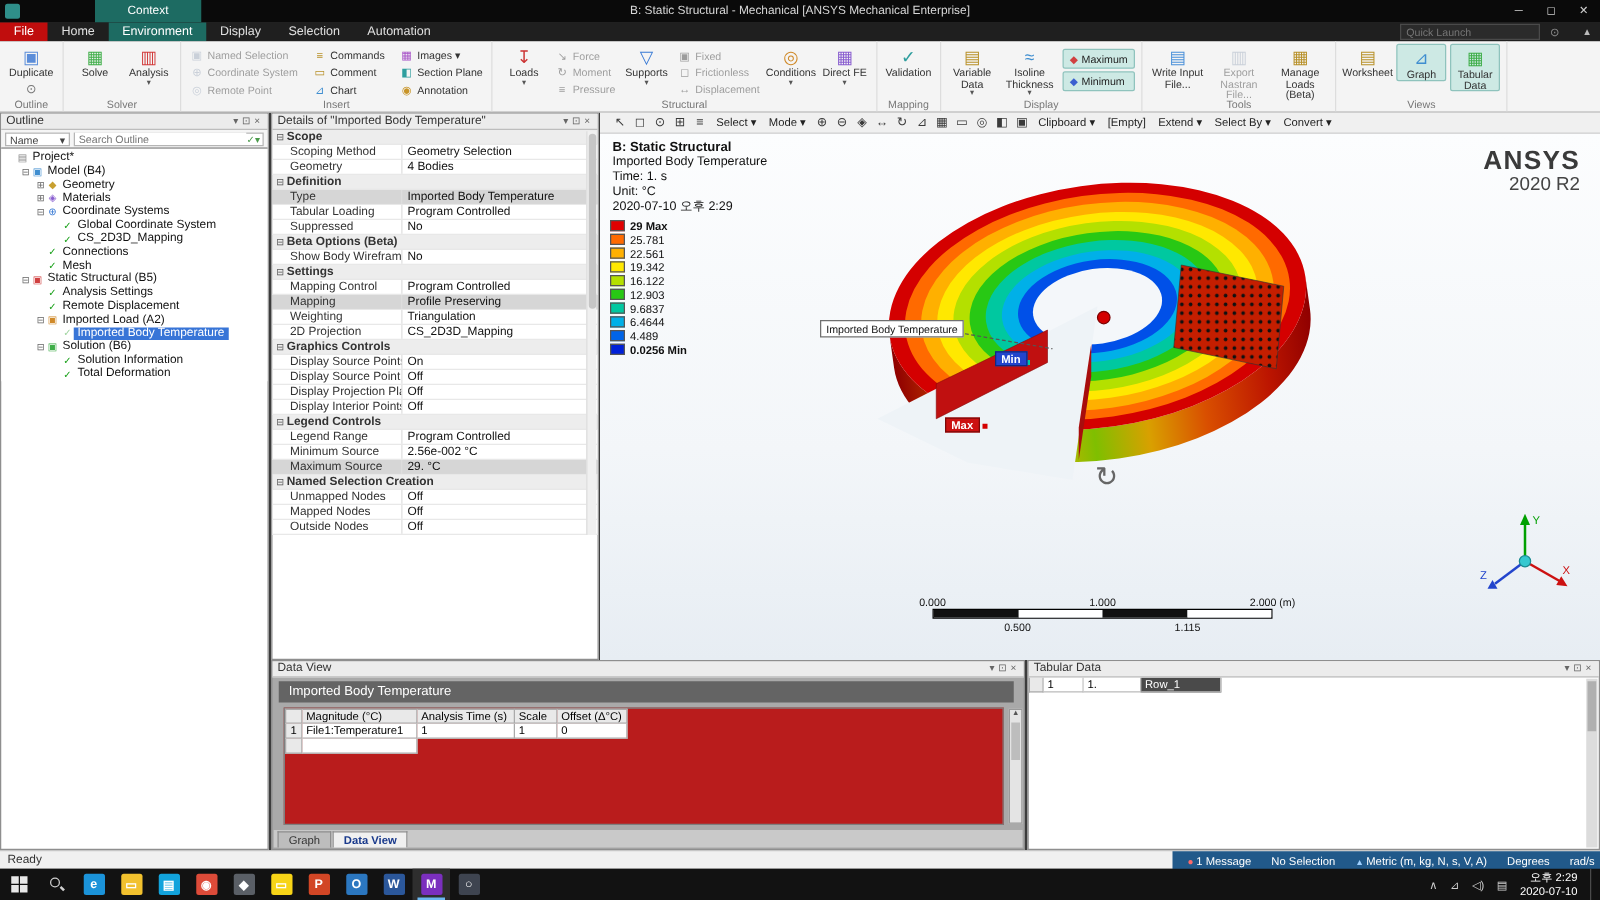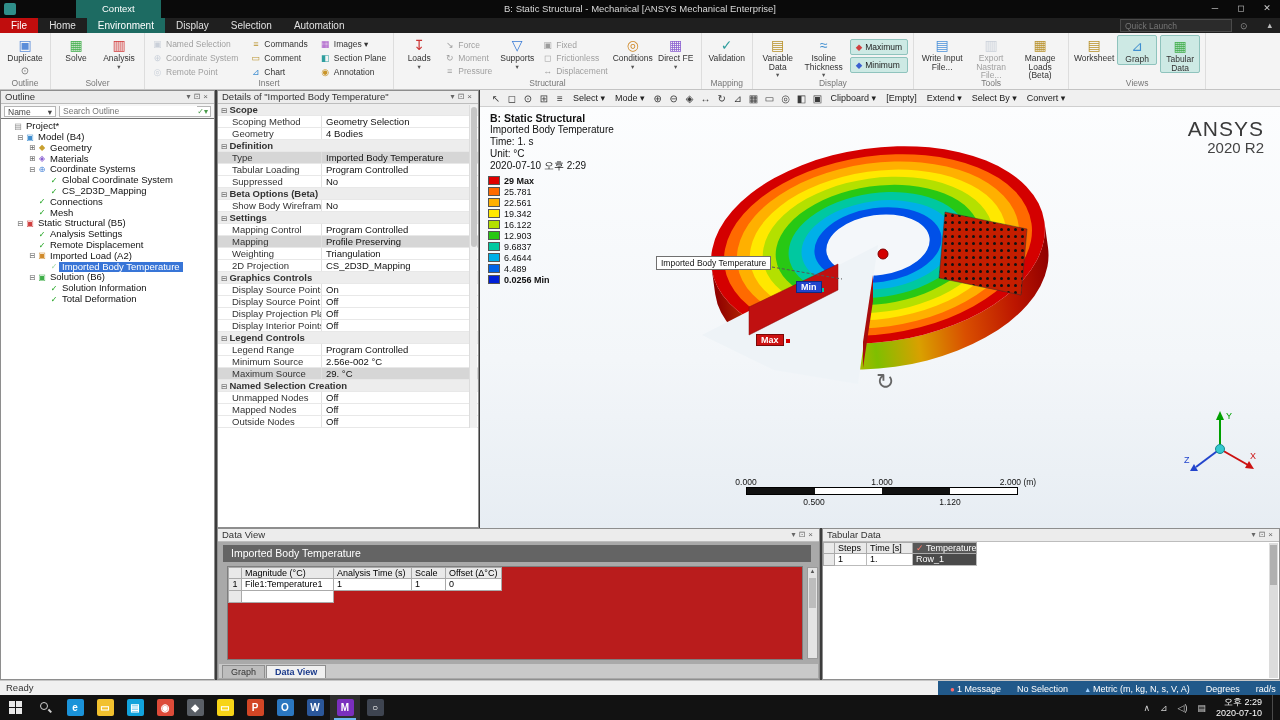--- a/index.html
+++ b/index.html
@@ -84,21 +84,21 @@
   .gt-item.ic { width:16px; text-align:center; font-size:10px; color:#3a3a3a; }
   .gt-item.tx { font-size:9px; color:#222; padding:0 5px; white-space:nowrap; }
 
   
   #canvas { position:absolute; left:480px; top:107px; width:800px; height:421px; background:linear-gradient(180deg,#fcfdfe 0%,#f3f6f9 60%,#e7edf3 100%); overflow:hidden; }
   #scene { position:absolute; left:0; top:0; }
   #vp-header { position:absolute; left:10px; top:5px; }
   .vph { font-size:10px; line-height:12px; color:#111; }
   .vph.b { font-weight:bold; font-size:10.5px; }
   #logo { position:absolute; right:16px; top:12px; text-align:right; }
-  #logo-line1 { font-size:21px; font-weight:normal; color:#3a3a3a; letter-spacing:1px; line-height:20px; }
+  #logo-line1 { font-size:21px; font-weight:bold; color:#3a3a3a; letter-spacing:1px; line-height:20px; }
   #logo-line2 { font-size:15px; color:#444; }
   #legend { position:absolute; left:8px; top:68px; }
   .lrow { display:flex; align-items:center; height:11px; }
   .lbox { width:12px; height:9px; border:1px solid #555; flex:none; }
   .ltext { font-size:9px; color:#111; padding-left:4px; white-space:nowrap; }
   .lrow.b .ltext { font-weight:bold; }
   #tooltip { position:absolute; left:176px; top:149px; height:14px; background:#fff; border:1px solid #707070; font-size:8.5px; line-height:12px; padding:0 4px; color:#111; white-space:nowrap; }
   .chip { position:absolute; font-size:9px; font-weight:bold; color:#fff; padding:0 4px; line-height:11px; height:12px; }
   #chip-min { left:316px; top:174px; background:#2244cc; border:1px solid #102a80; }
   #chip-max { left:276px; top:227px; background:#cc1111; border:1px solid #7a0808; }
@@ -885,21 +885,21 @@
     <span class="rl" style="left:0">0.000</span>
     <span class="rl" style="left:50%">1.000</span>
     <span class="rl" style="left:100%">2.000 (m)</span>
     <div id="ruler-bar">
         <div></div>
         <div></div>
         <div></div>
         <div></div>
       </div>
     <span class="rb" style="left:25%">0.500</span>
-    <span class="rb" style="left:75%">1.120</span>
+    <span class="rb" style="left:75%">1.115</span>
   </div>
 
   <svg id="triad" width="80" height="80">
     <line x1="40" y1="44" x2="40" y2="13" stroke="#00a000" stroke-width="2"></line>
     <polygon points="40,6 36,15 44,15" fill="#00a000"></polygon>
     <line x1="40" y1="44" x2="68" y2="60" stroke="#cc1111" stroke-width="2"></line>
     <polygon points="74,64 65,63 69,56" fill="#cc1111"></polygon>
     <line x1="40" y1="44" x2="16" y2="62" stroke="#2244cc" stroke-width="2"></line>
     <polygon points="10,66 18,66 14,59" fill="#2244cc"></polygon>
     <circle cx="40" cy="44" r="4.5" fill="#35c8d0" stroke="#1a8a90"></circle>
@@ -956,31 +956,20 @@
 
       <span class="dvtab active">Data View</span>
     </div>
 </div>
 
 <div class="panel" id="tabular-panel">
   <div class="phead">
     <span>Tabular Data</span>
     <span class="pico">▾⊡×</span>
   </div>
-  <div class="tdh">
-    <span class="tdgut"></span>
-    <div class="tdcols">
-
-        <span>Steps</span>
-
-        <span>Time [s]</span>
-
-        <span class="selcol">Temperature</span>
-      </div>
-  </div>
   <div class="tdr">
     <span class="tdgut"></span>
     <span class="c c1">1</span>
     <span class="c c2">1.</span>
     <span class="c c3">Row_1</span>
   </div>
   <div id="td-scroll">
       <div class="thumb"></div>
     </div>
 </div>

